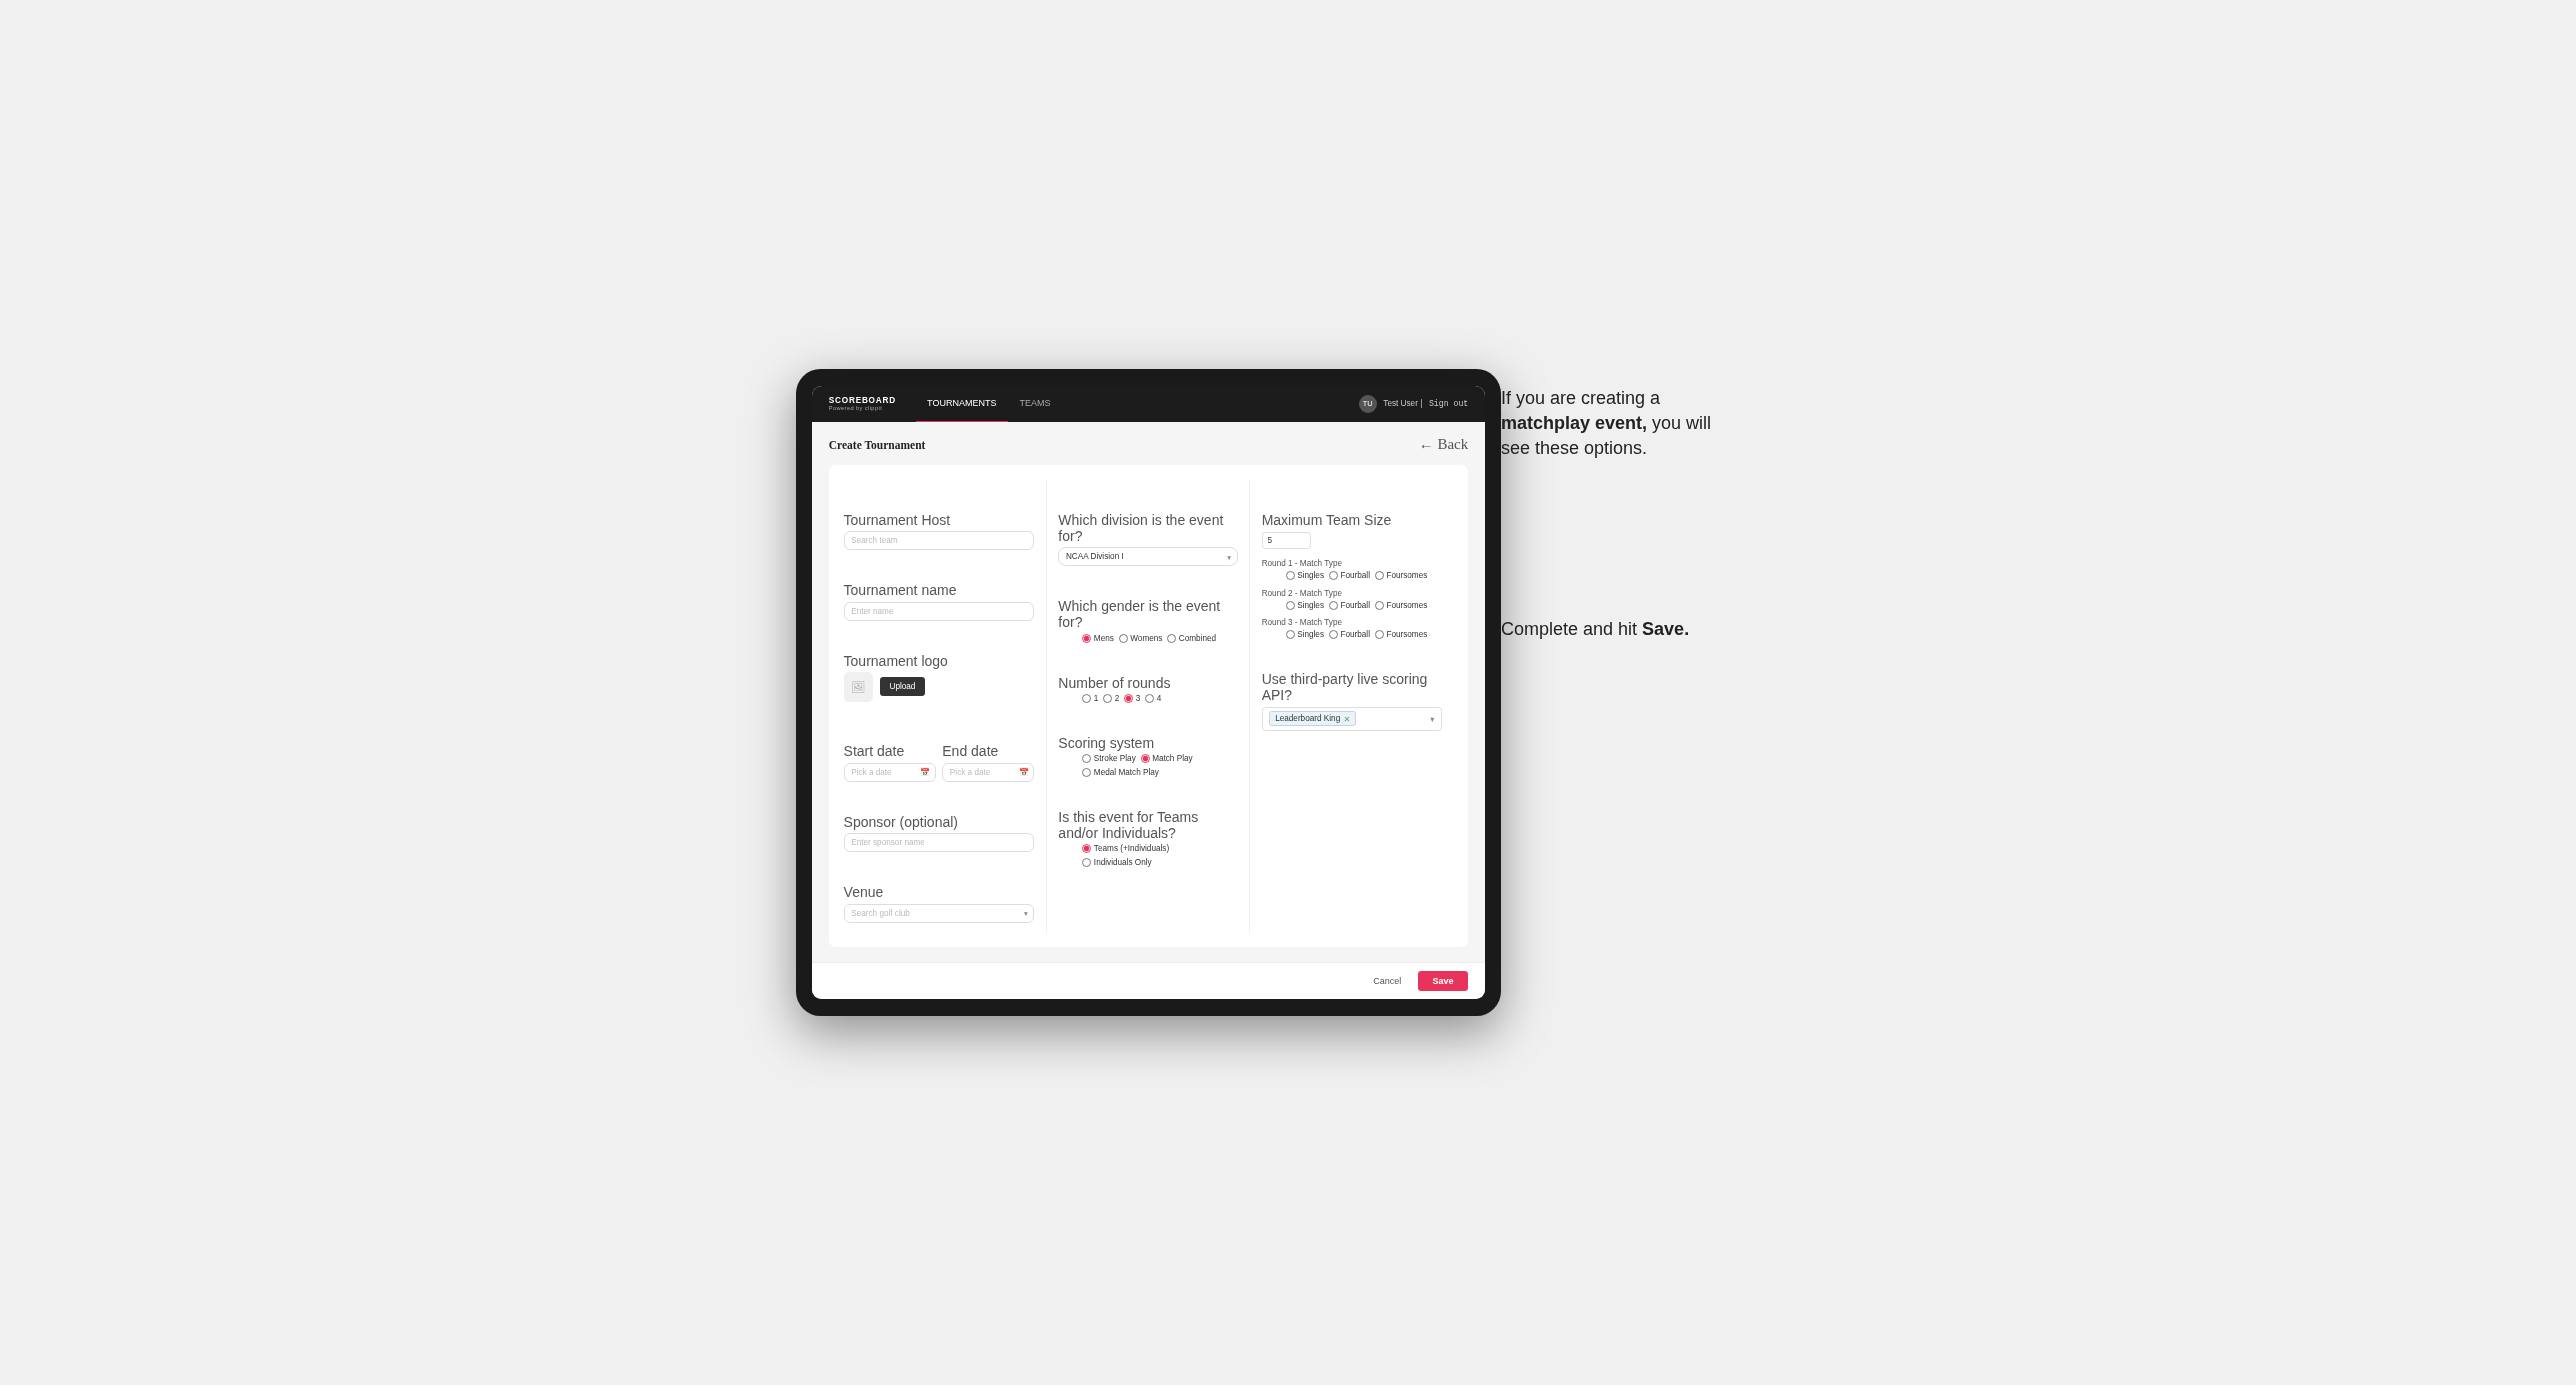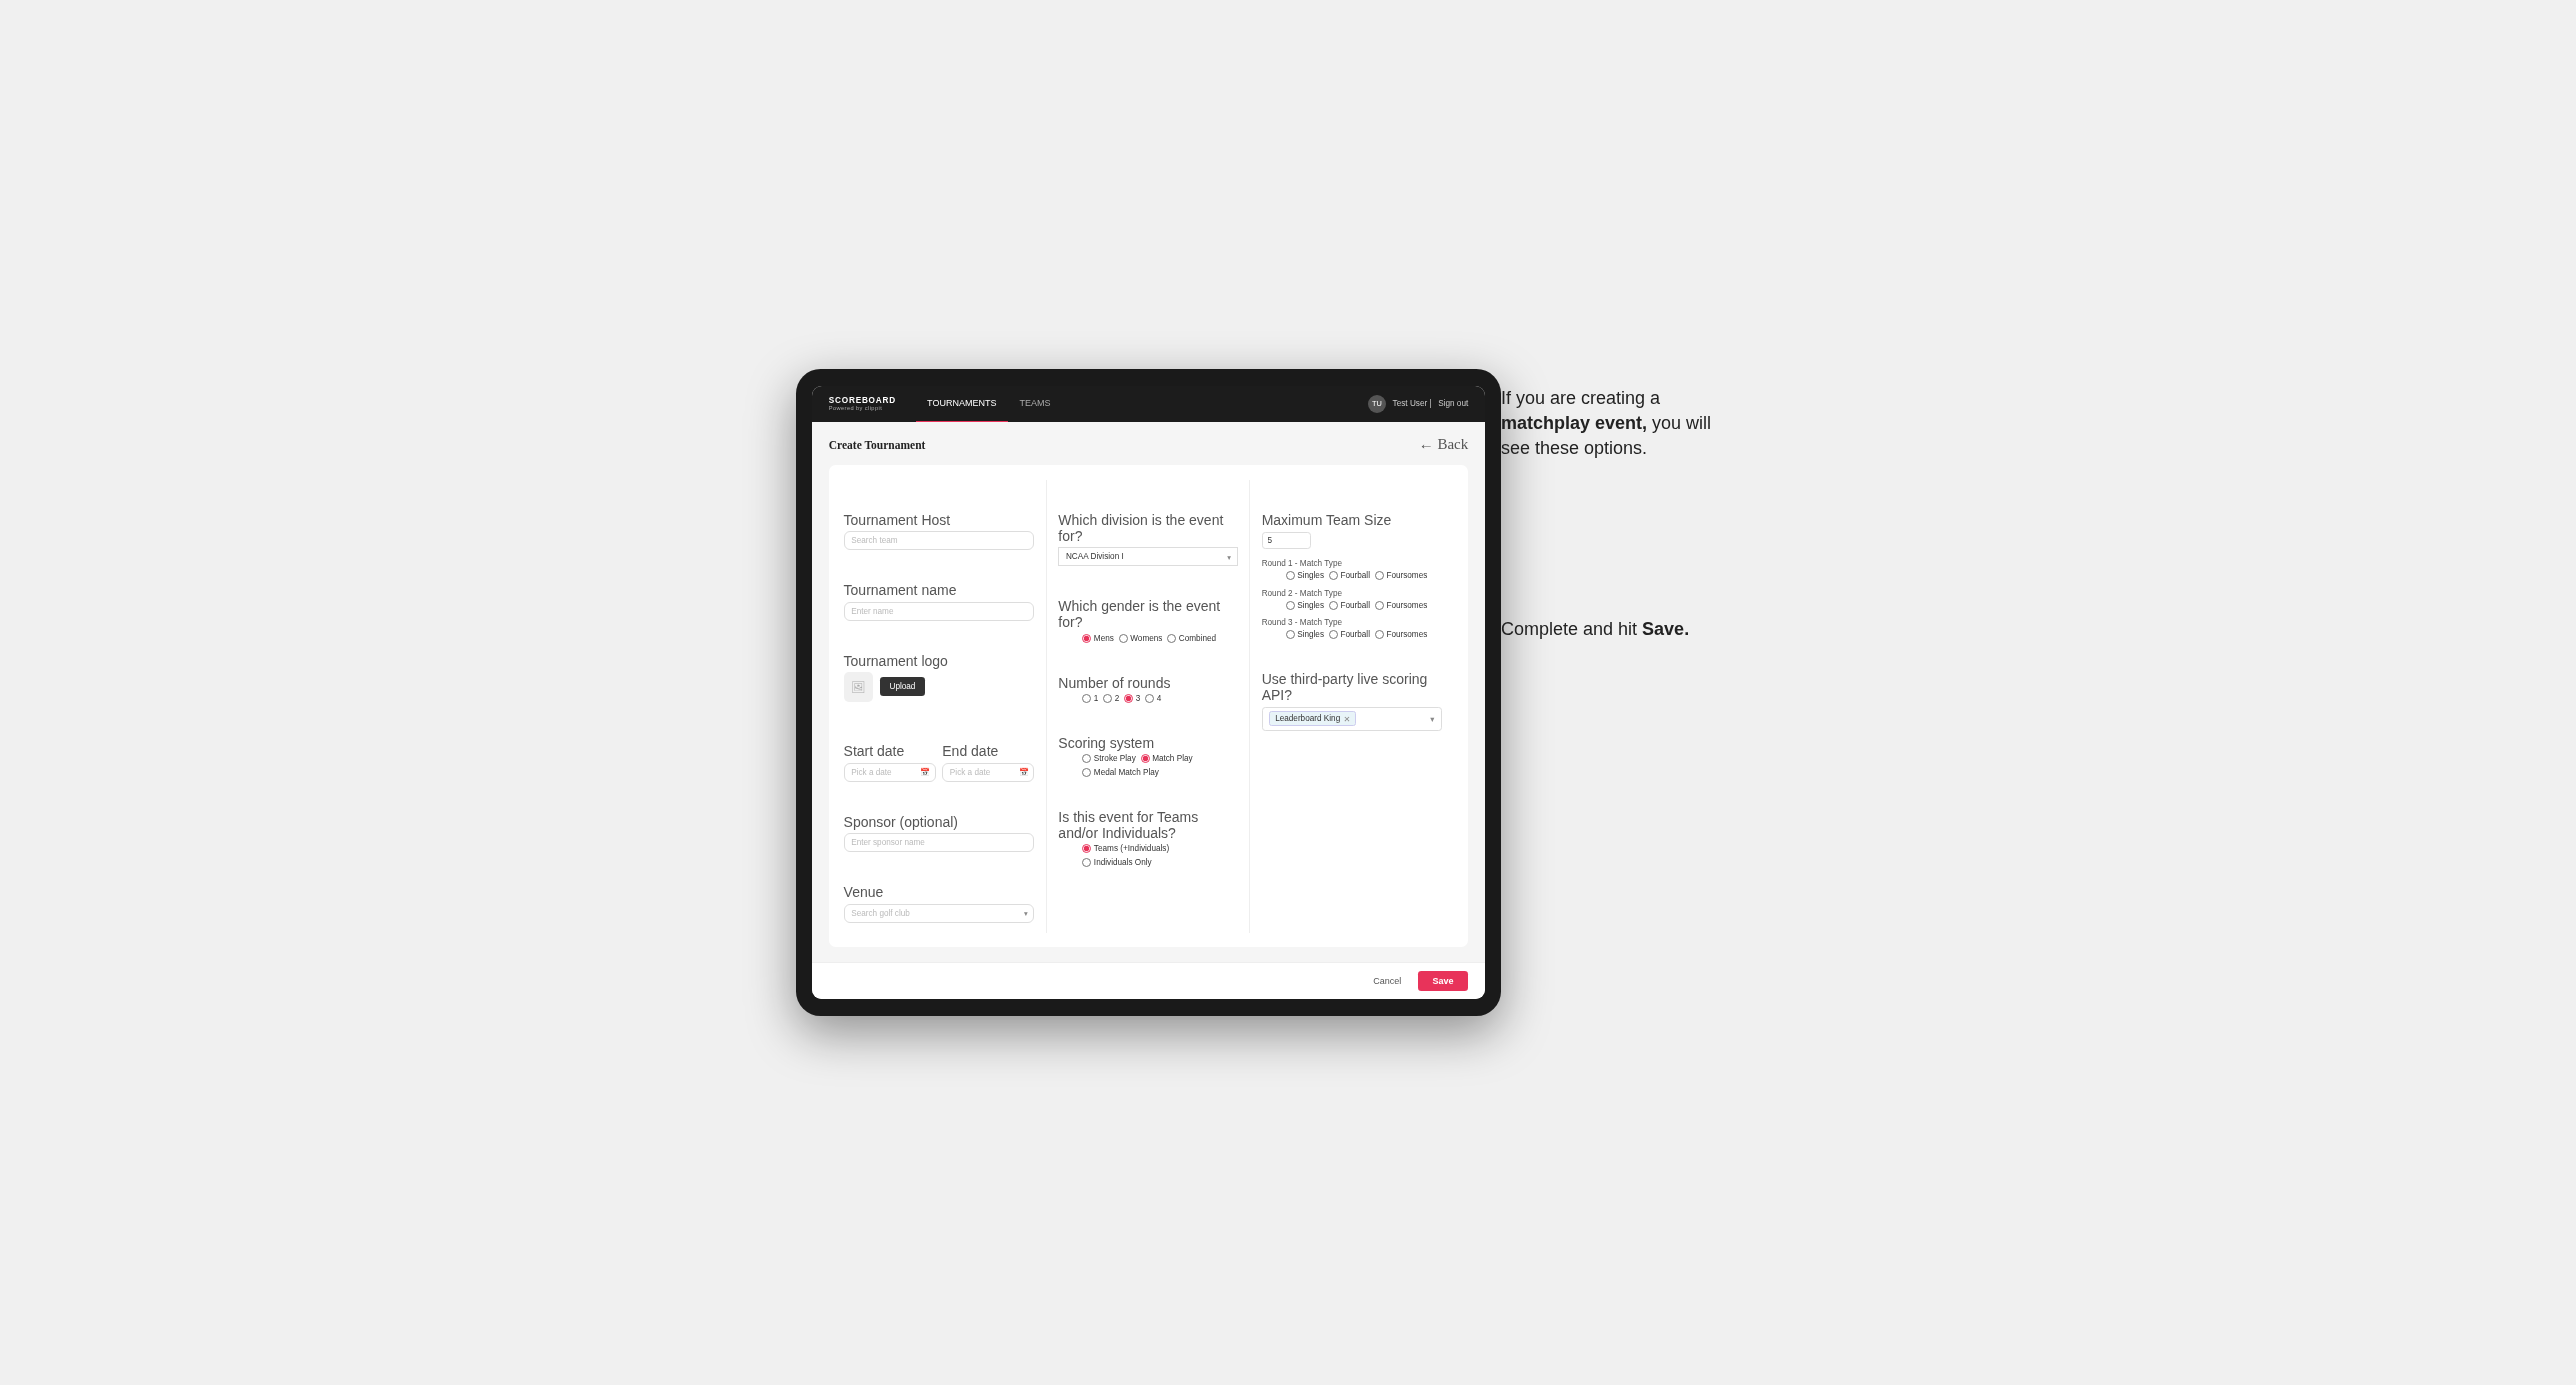--- a/index.html
+++ b/index.html
@@ -92,20 +92,21 @@
       font-size: 7.4px;
     }
     .nav-user-text {
       color: #ccc;
       font-size: 8.2px;
     }
     .nav-signout {
       color: #ccc;
       font-size: 8.2px;
       cursor: pointer;
+      font-family: Liberation Mono, monospace;
     }
     
     .content-area {
       background: #f5f5f5;
       padding: 14.8px 16.4px;
     }
     .page-header {
       display: flex;
       align-items: center;
       justify-content: space-between;
@@ -156,21 +157,21 @@
       padding: 4.1px 6.6px;
       font-size: 8.2px;
       color: #333;
       outline: none;
       background: #fff;
     }
     .field-input::placeholder { color: #bbb; }
     .field-select {
       width: 100%;
       border: 0.8px solid #ddd;
-      border-radius: 0;
+      border-radius: 8px;
       padding: 4.1px 6.6px;
       font-size: 8.2px;
       color: #333;
       outline: none;
       background: #fff;
       appearance: none;
     }
     .select-wrapper {
       position: relative;
     }

